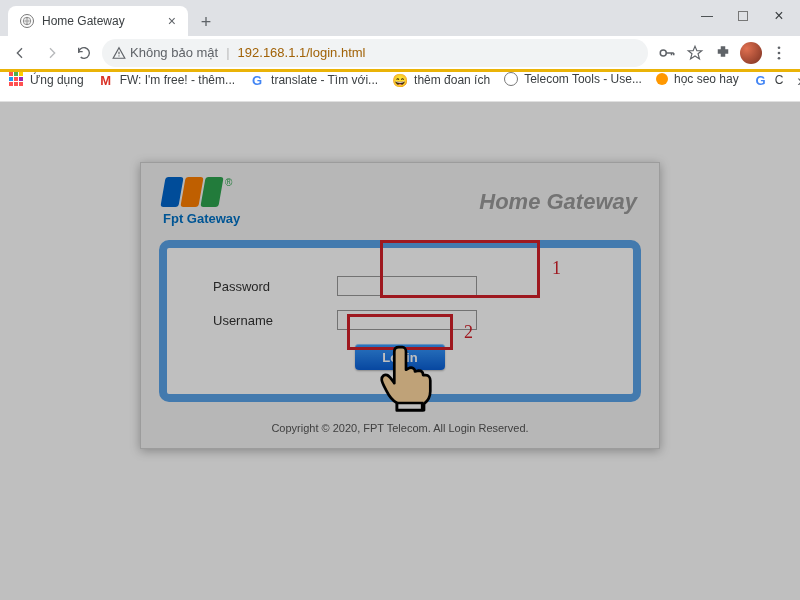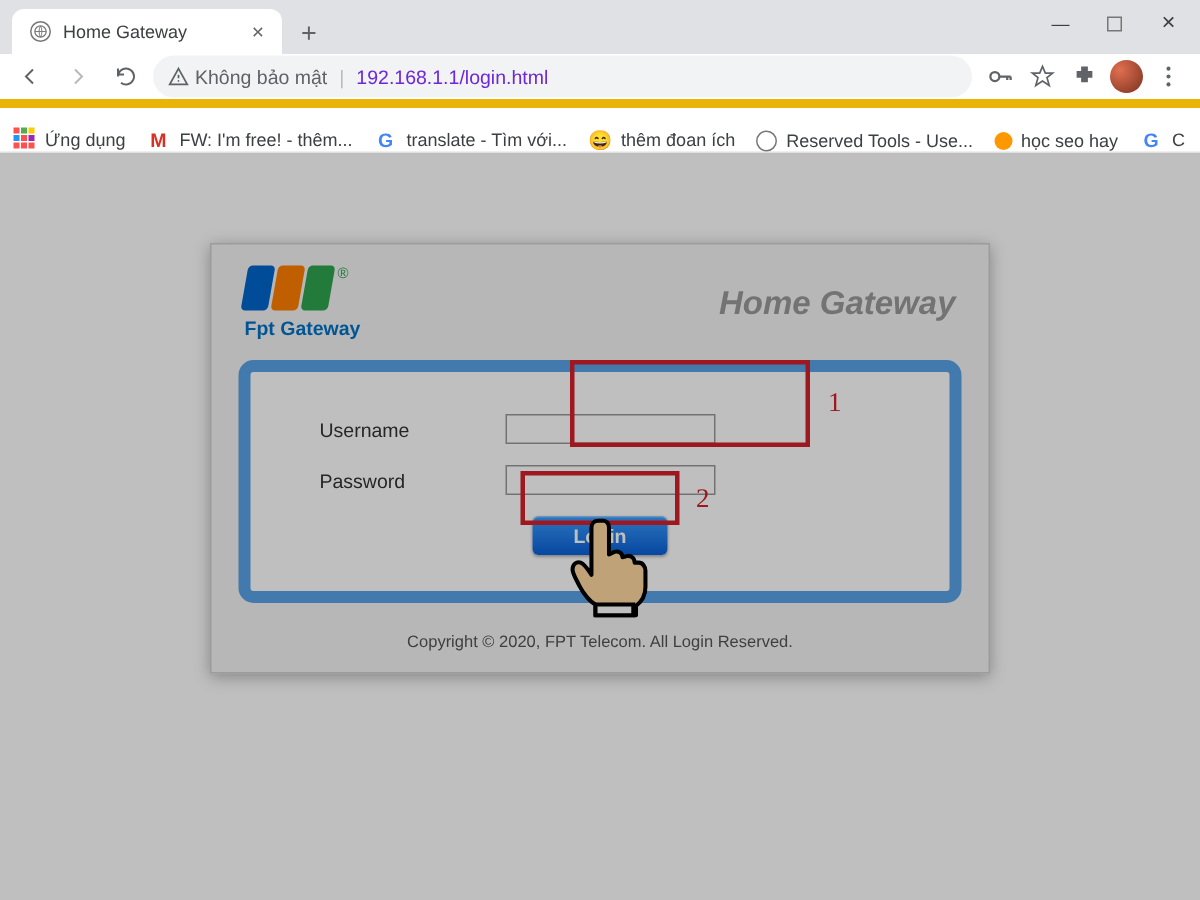--- a/index.html
+++ b/index.html
@@ -28,39 +28,39 @@
   .tab .title { flex: 1; white-space: nowrap; overflow: hidden; text-overflow: ellipsis; }
   .tab .close { font-size: 14px; color: #5f6368; cursor: pointer; }
   .newtab { width: 28px; height: 28px; display: flex; align-items:center; justify-content:center; color:#5f6368; font-size:18px; margin-left:4px; border-radius:50%; cursor:pointer;}
   .win-controls { position:absolute; right:4px; top:4px; display:flex; gap:2px; }
   .win-controls div { width:34px; height:24px; display:flex; align-items:center; justify-content:center; color:#3c4043; font-size:12px;}
   .win-controls .wmax{ border:1px solid #777; width:10px; height:10px; margin:auto;}
   .win-controls span{ font-family: sans-serif;}
 
   
   .toolbar {
-    height: 36px; background: #fff; border-bottom: 6px solid #eab308;
+    height: 36px; background: #fff; border-bottom: 3px solid #eab308;
     display: flex; align-items: center; padding: 0 6px; gap: 4px;
   }
   .tbtn { width: 28px; height: 28px; display:flex; align-items:center; justify-content:center; color:#5f6368; border-radius:50%; }
   .tbtn svg { width:16px; height:16px; stroke:#5f6368; fill:none; stroke-width:2;}
   .omnibox {
     flex:1; height:28px; background:#f1f3f4; border-radius:14px;
     display:flex; align-items:center; padding:0 10px; gap:8px; font-size:13px; color:#5f6368;
   }
   .omnibox .warn { display:flex; align-items:center; gap:4px; }
-  .omnibox .urltext { color:#6d28d9; }
+  .omnibox .urltext { color:#a16207; }
   .right-icons { display:flex; align-items:center; gap:6px; padding:0 4px;}
   .right-icons .ico { width:22px; height:22px; display:flex;align-items:center;justify-content:center; color:#5f6368;}
   .avatar { width:22px; height:22px; border-radius:50%; background: radial-gradient(circle at 30% 30%, #e07050, #7a3020); }
 
   
   .bookmarks {
     height: 30px; background:#fff; border-bottom:1px solid #e0e0e0;
-    display:flex; align-items:flex-end; padding:0 8px; gap:14px; font-size:12px; color:#3c4043;
+    display:flex; align-items:flex-start; padding:0 8px; gap:14px; font-size:12px; color:#3c4043;
   }
   .bm { display:flex; align-items:center; gap:6px; white-space:nowrap; cursor:pointer;}
   .bm .bico { width:16px; height:16px; display:flex; align-items:center; justify-content:center;}
   .bookmarks .overflow { margin-left:auto; font-size:16px; color:#5f6368; cursor:pointer;}
 
   
   .viewport { flex:1; position:relative; background:#fff; overflow:hidden;}
   .dim { position:absolute; inset:0; background:rgba(0,0,0,0.25); pointer-events:none; }
 
   
@@ -223,21 +223,21 @@
     <div class="bm">
       <span class="bico" style="color:#4285f4;font-weight:bold;font-size:13px;">G</span>
       <span>translate - Tìm với...</span>
     </div>
     <div class="bm">
       <span class="bico" style="font-size:13px;">😄</span>
       <span>thêm đoan ích</span>
     </div>
     <div class="bm">
       <span class="bico globe"></span>
-      <span>Reserved Tools - Use...</span>
+      <span>Telecom Tools - Use...</span>
     </div>
     <div class="bm">
       <span class="bico" style="width:12px;height:12px;border-radius:50%;background:#ff9800;"></span>
       <span>học seo hay</span>
     </div>
     <div class="bm">
       <span class="bico" style="color:#4285f4;font-weight:bold;font-size:13px;">G</span>
       <span>C</span>
     </div>
     <div class="overflow">»</div>
@@ -254,26 +254,26 @@
               <div class="b3"></div>
               <span class="reg">®</span>
           </div>
           <div class="sub">Fpt Gateway</div>
         </div>
         <div class="panel-title">Home Gateway</div>
       </div>
 
       <div class="login-box">
         <div class="form-row">
+          <label>Password</label>
+          <input type="password" value="" style="">
+        </div>
+        <div class="form-row">
           <label>Username</label>
           <input type="text" value="" style="">
-        </div>
-        <div class="form-row">
-          <label>Password</label>
-          <input type="password" value="" style="">
         </div>
         <div class="login-btn-row">
           <button class="login-btn">Login</button>
         </div>
       </div>
 
       <div class="footer">Copyright © 2020, FPT Telecom. All Login Reserved.</div>
     </div>
 
     <div class="anno" style="left:380px; top:138px; width:160px; height:58px;"></div>

